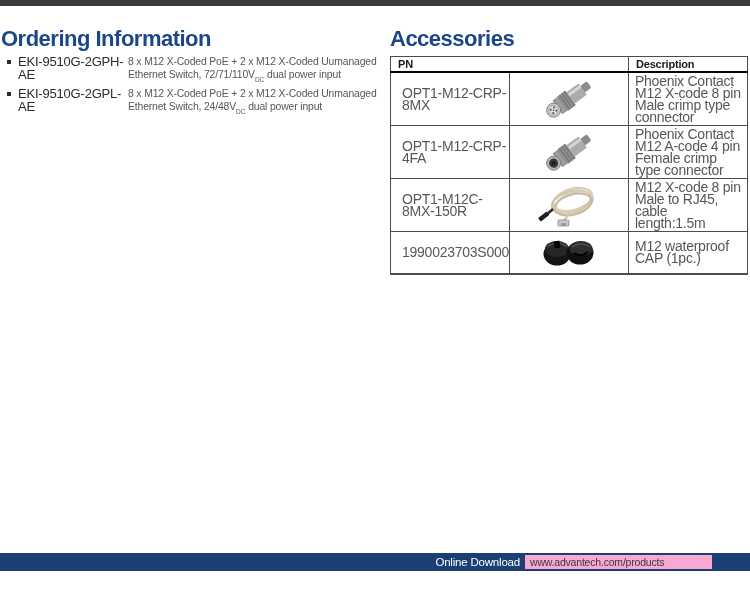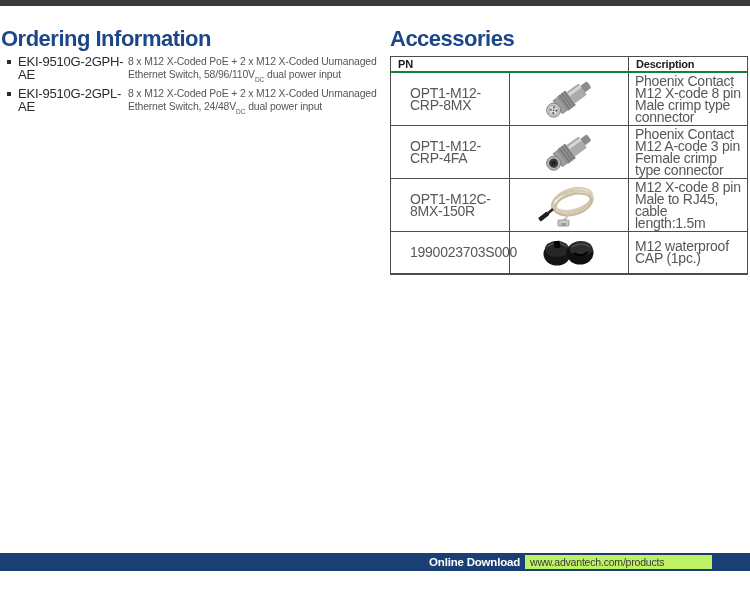--- a/index.html
+++ b/index.html
@@ -22,39 +22,39 @@
   .oi-bullet { flex:0 0 auto; width:4px; height:4px; background:#2b2b2b; margin:4px 7px 0 0; }
   .oi-pn { flex:0 0 auto; width:110px; font-size:13px; font-weight:normal; color:#2b2b2b; letter-spacing:-0.2px; line-height:12.5px; }
   .oi-desc { flex:1 1 auto; font-size:10.4px; color:#575757; letter-spacing:-0.15px; line-height:12.5px; }
   .oi-desc sub { font-size:6.5px; letter-spacing:0; position:relative; top:1px; }
 
   
   .acc-table { position:absolute; left:390px; top:56px; border-collapse:collapse; table-layout:fixed; width:358px; }
   .acc-table th, .acc-table td { border:1px solid #4d4d4d; vertical-align:middle; }
   .acc-table th {
     height:15px; font-size:11px; font-weight:bold; color:#1a1a1a;
-    text-align:left; padding:1px 0 1px 7px; border-bottom:2px solid #15803d; letter-spacing:-0.2px;
+    text-align:left; padding:1px 0 1px 7px; border-bottom:2px solid #000000; letter-spacing:-0.2px;
   }
   .acc-table td { font-size:14px; color:#575757; letter-spacing:-0.25px; line-height:12px; }
-  .acc-table td.pn   { width:113px; padding-left:19px;margin-top:48px; }
+  .acc-table td.pn   { width:113px; padding-left:11px;margin-top:48px; }
   .acc-table td.img  { width:76px; text-align:center; padding:1px 0; }
   .acc-table td.desc { width:169px; padding:2px 6px; }
   .acc-table tr.r1 td, .acc-table tr.r2 td { height:47px; }
   .acc-table tr.r3 td { height:45px; }
   .acc-table tr.r4 td { height:46px; }
   .acc-table tr.r5 td { height:42px; border-bottom:2px solid #4d4d4d; }
 
   
   .footer-bar { position:absolute; left:0; top:553px; width:750px; height:18px; background:#1a3f75; }
   .footer-label {
     position:absolute; right:230px; top:0; height:25px; line-height:18px;
-    color:#ffffff; font-size:11.5px; font-weight:bold; letter-spacing:-0.2px;
+    color:#ffffff; font-size:11.5px; font-weight:normal; letter-spacing:-0.2px;
   }
   .footer-url-box {
-    position:absolute; left:525px; top:2px; width:187px; height:14px; background:#bef264;
+    position:absolute; left:525px; top:2px; width:187px; height:14px; background:#f9a8d4;
     line-height:14px; font-size:10.5px; color:#3a3a3a; padding-left:5px; letter-spacing:-0.2px;
     cursor:pointer;
   }
   svg { display:block; margin:0 auto; }
 </style>
 </head>
 <body>
 
 <div class="page">
 
@@ -62,21 +62,21 @@
 
   <h1 class="section-title" id="ordering-title">Ordering Information</h1>
 
   <div class="ordering-list">
 
     <div class="oi-item">
       <span class="oi-bullet"></span>
       <span class="oi-pn">EKI-9510G-2GPH-AE</span>
       <span class="oi-desc">
         <span style="display:block">8 x M12 X-Coded PoE + 2 x M12 X-Coded Uumanaged</span>
-        <span style="display:block"><span>Ethernet Switch, 58/96/110V</span><sub>DC</sub><span> dual power input</span></span>
+        <span style="display:block"><span>Ethernet Switch, 72/71/110V</span><sub>DC</sub><span> dual power input</span></span>
       </span>
     </div>
 
     <div class="oi-item">
       <span class="oi-bullet"></span>
       <span class="oi-pn">EKI-9510G-2GPL-AE</span>
       <span class="oi-desc">
         <span style="display:block">8 x M12 X-Coded PoE + 2 x M12 X-Coded Unmanaged</span>
         <span style="display:block"><span>Ethernet Switch, 24/48V</span><sub>DC</sub><span> dual power input</span></span>
       </span>
@@ -131,21 +131,21 @@
             <line x1="22.5" y1="13" x2="22.5" y2="31" stroke="#6f6f6f" stroke-width="1"></line>
             <line x1="25.5" y1="13" x2="25.5" y2="31" stroke="#6f6f6f" stroke-width="1"></line>
             <line x1="28.5" y1="13" x2="28.5" y2="31" stroke="#6f6f6f" stroke-width="1"></line>
             <rect x="14" y="14" width="6" height="16" fill="#9d9d9d" stroke="#7c7c7c" stroke-width="0.7"></rect>
             <circle cx="9" cy="22" r="7" fill="#b5b5b5" stroke="#7e7e7e" stroke-width="0.9"></circle>
             <circle cx="9" cy="22" r="4.6" fill="#3a3a3a"></circle>
             <circle cx="9" cy="22" r="2.2" fill="#1f1f1f"></circle>
           </g>
         </svg>
       </td>
-      <td class="desc">Phoenix Contact M12 A-code 3 pin Female crimp type connector</td>
+      <td class="desc">Phoenix Contact M12 A-code 4 pin Female crimp type connector</td>
     </tr>
 
     <tr class="r3">
       <td class="pn">OPT1-M12C-8MX-150R</td>
       <td class="img">
         <svg width="64" height="44" viewBox="0 0 64 44">
           <g transform="rotate(-16 34 18)">
             <ellipse cx="36" cy="17" rx="20" ry="10.5" fill="none" stroke="#d8cdb8" stroke-width="2.2"></ellipse>
             <ellipse cx="34" cy="19" rx="20" ry="10.5" fill="none" stroke="#cfc3aa" stroke-width="2.2"></ellipse>
             <ellipse cx="37" cy="20.5" rx="19" ry="10" fill="none" stroke="#d8cdb8" stroke-width="2"></ellipse>

